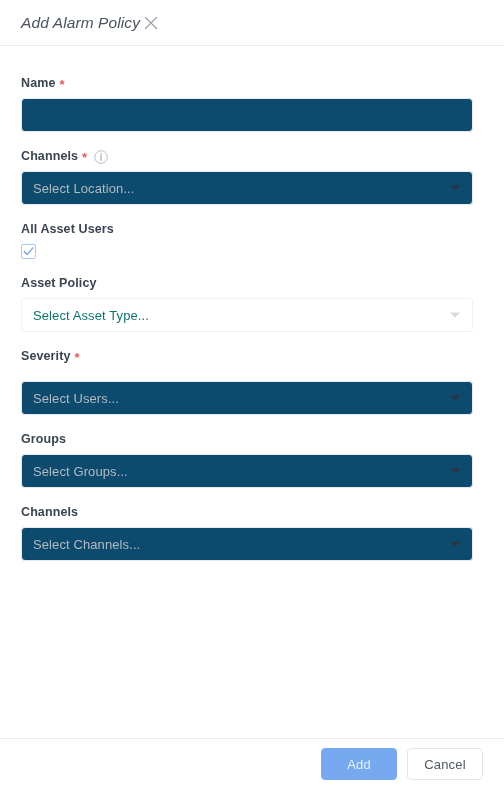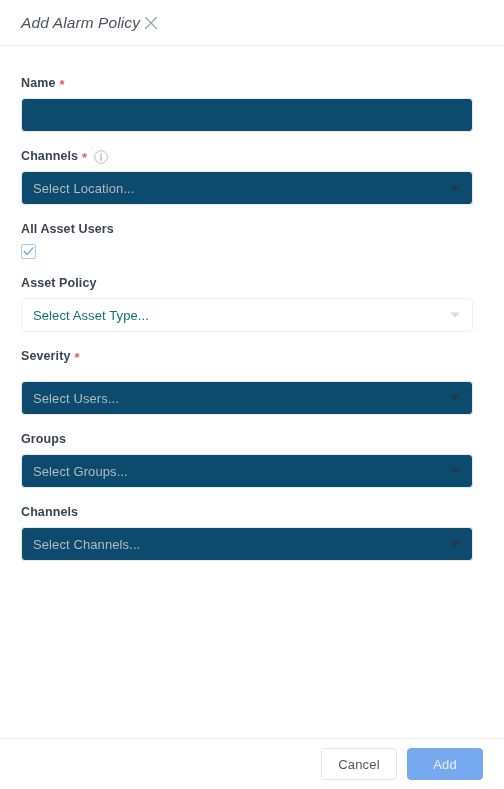--- a/index.html
+++ b/index.html
@@ -285,17 +285,17 @@
       </div>
       <div class="control">
         <span class="placeholder">Select Channels...</span>
         <span class="caret"></span>
       </div>
     </div>
 
   </div>
 
   <div class="dialog-footer">
+    <div class="btn btn-add">Add</div>
     <div class="btn btn-cancel">Cancel</div>
-    <div class="btn btn-add">Add</div>
   </div>
 
 </div>
 
 </body></html>

